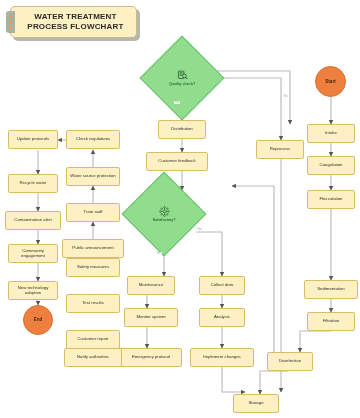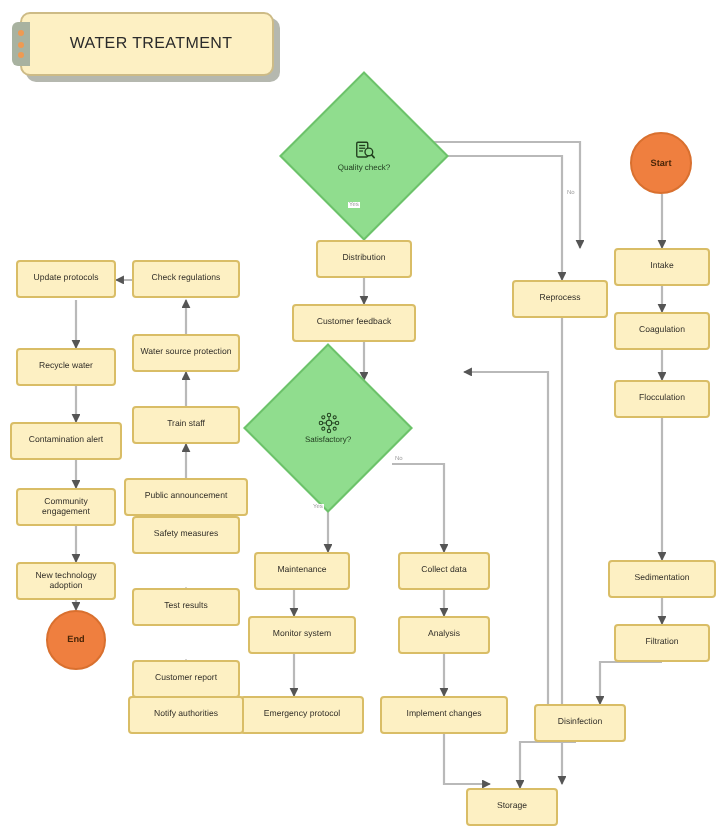--- a/index.html
+++ b/index.html
@@ -69,21 +69,21 @@
     z-index:5;
   }
   #title-card .tab{
     position:absolute;left:-5px;top:4px;width:9px;height:22px;
     background:#a8b2a0;border-radius:3px 0 0 3px;
     display:flex;flex-direction:column;align-items:center;justify-content:space-evenly;
     padding:2px 0;box-sizing:border-box;
   }
   #title-card .tab i{width:3px;height:3px;border-radius:50%;background:#ef9a52;display:block;}
   #title-text{
-    font-size:8px;font-weight:normal;color:#2b2b2b;letter-spacing:.2px;
+    font-size:8px;font-weight:bold;color:#2b2b2b;letter-spacing:.2px;
     text-align:center;line-height:1.25;padding-left:4px;
   }
   .edge-label{
     position:absolute;font-size:3px;color:#9a9a9a;background:#ffffff;
     padding:0 .5px;line-height:1;
   }
 </style>
 </head>
 <body>
 
@@ -142,20 +142,21 @@
   </svg>
 
   <div id="title-card">
     <span class="tab">
       <i></i>
       <i></i>
       <i></i>
     </span>
     <div id="title-text">
       <div>WATER TREATMENT</div>
+      <div>PROCESS FLOWCHART</div>
     </div>
   </div>
 
   <div class="node terminator" style="left:315px;top:66px;width:31px;height:31px;">Start</div>
 
   <div class="node box" style="left:307px;top:124px;width:48px;height:19px;">Intake</div>
 
   <div class="node box" style="left:307px;top:156px;width:48px;height:19px;">Coagulation</div>
 
   <div class="node box" style="left:307px;top:190px;width:48px;height:19px;">Flocculation</div>

